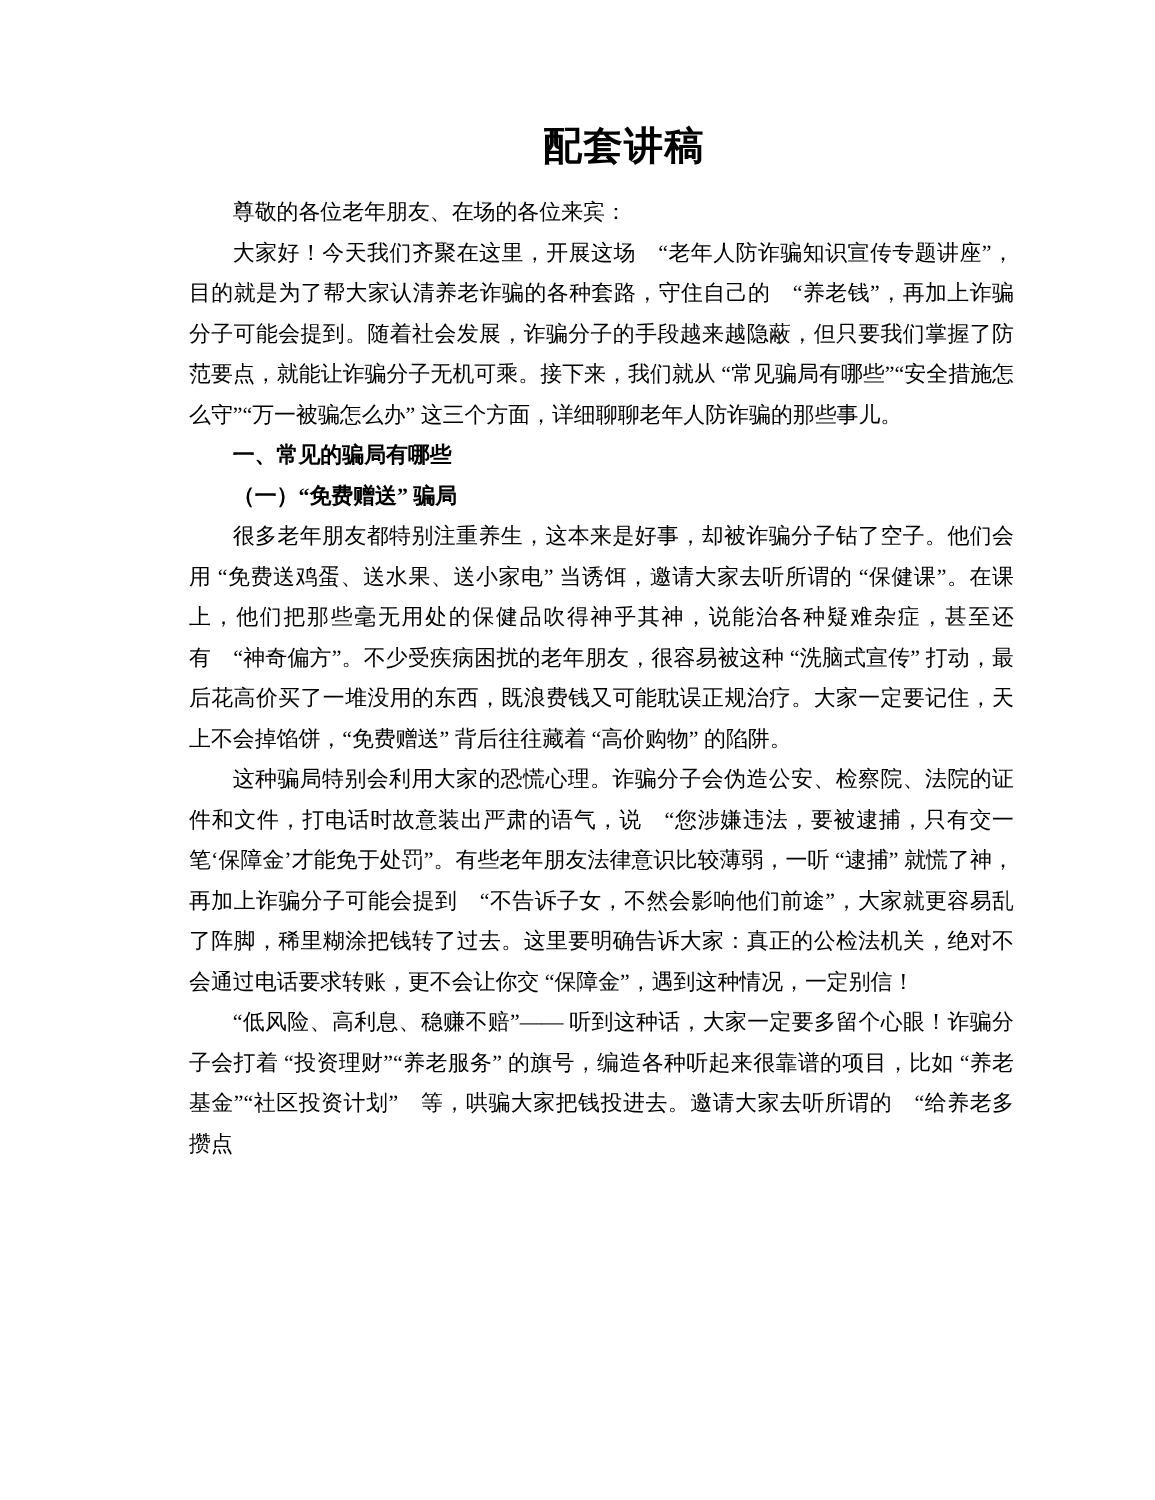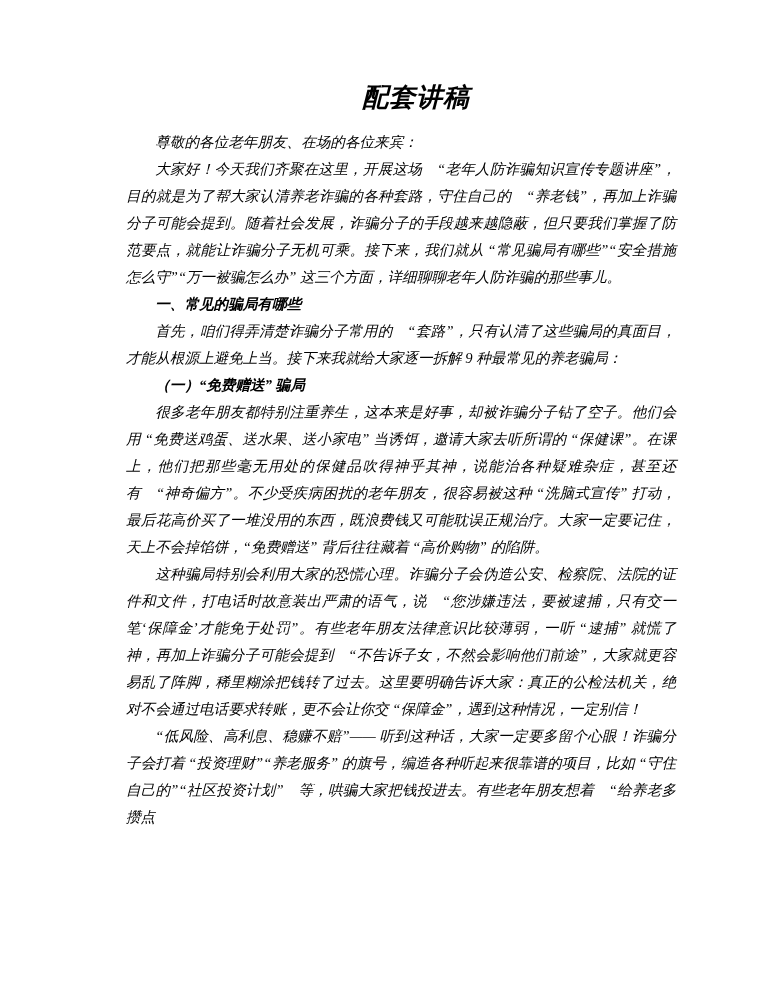--- a/index.html
+++ b/index.html
@@ -1,15 +1,15 @@
 <!DOCTYPE html>
 <html><head>
 <meta charset="utf-8">
 <style>
-  * { margin: 0; padding: 0; box-sizing: border-box; font-style: italic; }
+  * { margin: 0; padding: 0; box-sizing: border-box; }
   html, body { background: #ffffff; }
   .page {
     position: relative;
     width: 770px;
     height: 1000px;
     background: #ffffff;
     overflow: hidden;
     font-family: "Liberation Serif", "DejaVu Serif", serif;
     color: #000000;
   }
@@ -49,25 +49,24 @@
 <div class="page">
   <div class="content">
     <div class="doc-title">配套讲稿</div>
 
     <p class="salutation">尊敬的各位老年朋友、在场的各位来宾：</p>
 
     <p class="para">大家好！今天我们齐聚在这里，开展这场　“老年人防诈骗知识宣传专题讲座”，目的就是为了帮大家认清养老诈骗的各种套路，守住自己的　“养老钱”，再加上诈骗分子可能会提到。随着社会发展，诈骗分子的手段越来越隐蔽，但只要我们掌握了防范要点，就能让诈骗分子无机可乘。接下来，我们就从 “常见骗局有哪些”“安全措施怎么守”“万一被骗怎么办” 这三个方面，详细聊聊老年人防诈骗的那些事儿。</p>
 
     <p class="heading">一、常见的骗局有哪些</p>
 
-    <p class="para">首先，咱们得弄清楚诈骗分子常用的　“套路”，只有认清了这些骗局的真面目，才能从根源上避免上当。接下来我就给大家逐一拆解 9 种最常见的养老骗局：</p>
 
     <p class="heading">（一）“免费赠送” 骗局</p>
 
     <p class="para">很多老年朋友都特别注重养生，这本来是好事，却被诈骗分子钻了空子。他们会用 “免费送鸡蛋、送水果、送小家电” 当诱饵，邀请大家去听所谓的 “保健课”。在课上，他们把那些毫无用处的保健品吹得神乎其神，说能治各种疑难杂症，甚至还有　“神奇偏方”。不少受疾病困扰的老年朋友，很容易被这种 “洗脑式宣传” 打动，最后花高价买了一堆没用的东西，既浪费钱又可能耽误正规治疗。大家一定要记住，天上不会掉馅饼，“免费赠送” 背后往往藏着 “高价购物” 的陷阱。</p>
 
 
     <p class="para">这种骗局特别会利用大家的恐慌心理。诈骗分子会伪造公安、检察院、法院的证件和文件，打电话时故意装出严肃的语气，说　“您涉嫌违法，要被逮捕，只有交一笔‘保障金’才能免于处罚”。有些老年朋友法律意识比较薄弱，一听 “逮捕” 就慌了神，再加上诈骗分子可能会提到　“不告诉子女，不然会影响他们前途”，大家就更容易乱了阵脚，稀里糊涂把钱转了过去。这里要明确告诉大家：真正的公检法机关，绝对不会通过电话要求转账，更不会让你交 “保障金”，遇到这种情况，一定别信！</p>
 
 
-    <p class="para">“低风险、高利息、稳赚不赔”—— 听到这种话，大家一定要多留个心眼！诈骗分子会打着 “投资理财”“养老服务” 的旗号，编造各种听起来很靠谱的项目，比如 “守住自己的”“社区投资计划”　等，哄骗大家把钱投进去。有些老年朋友想着　“给养老多攒点</p>
+    <p class="para">“低风险、高利息、稳赚不赔”—— 听到这种话，大家一定要多留个心眼！诈骗分子会打着 “投资理财”“养老服务” 的旗号，编造各种听起来很靠谱的项目，比如 “养老基金”“社区投资计划”　等，哄骗大家把钱投进去。邀请大家去听所谓的　“给养老多攒点</p>
   </div>
 </div>
 
 </body></html>

